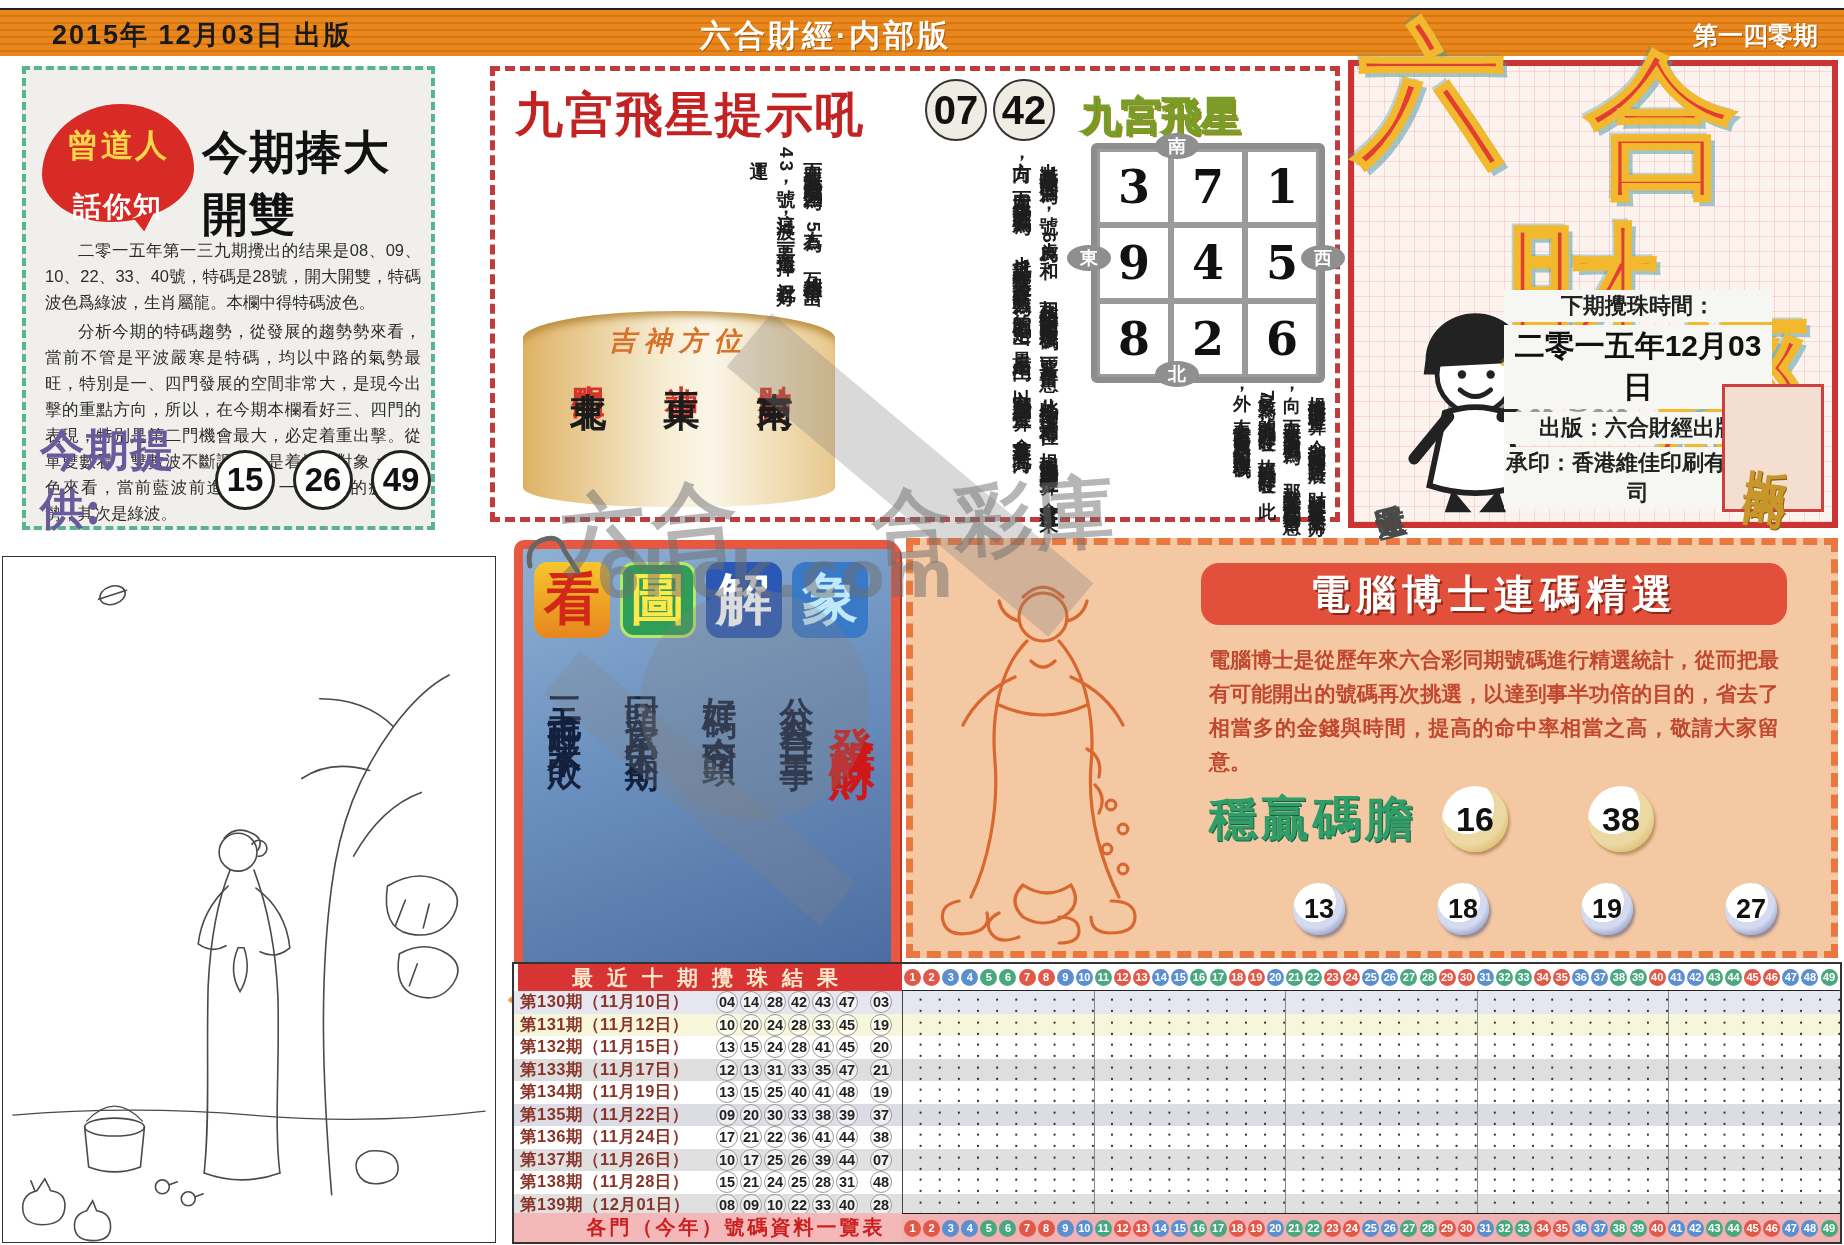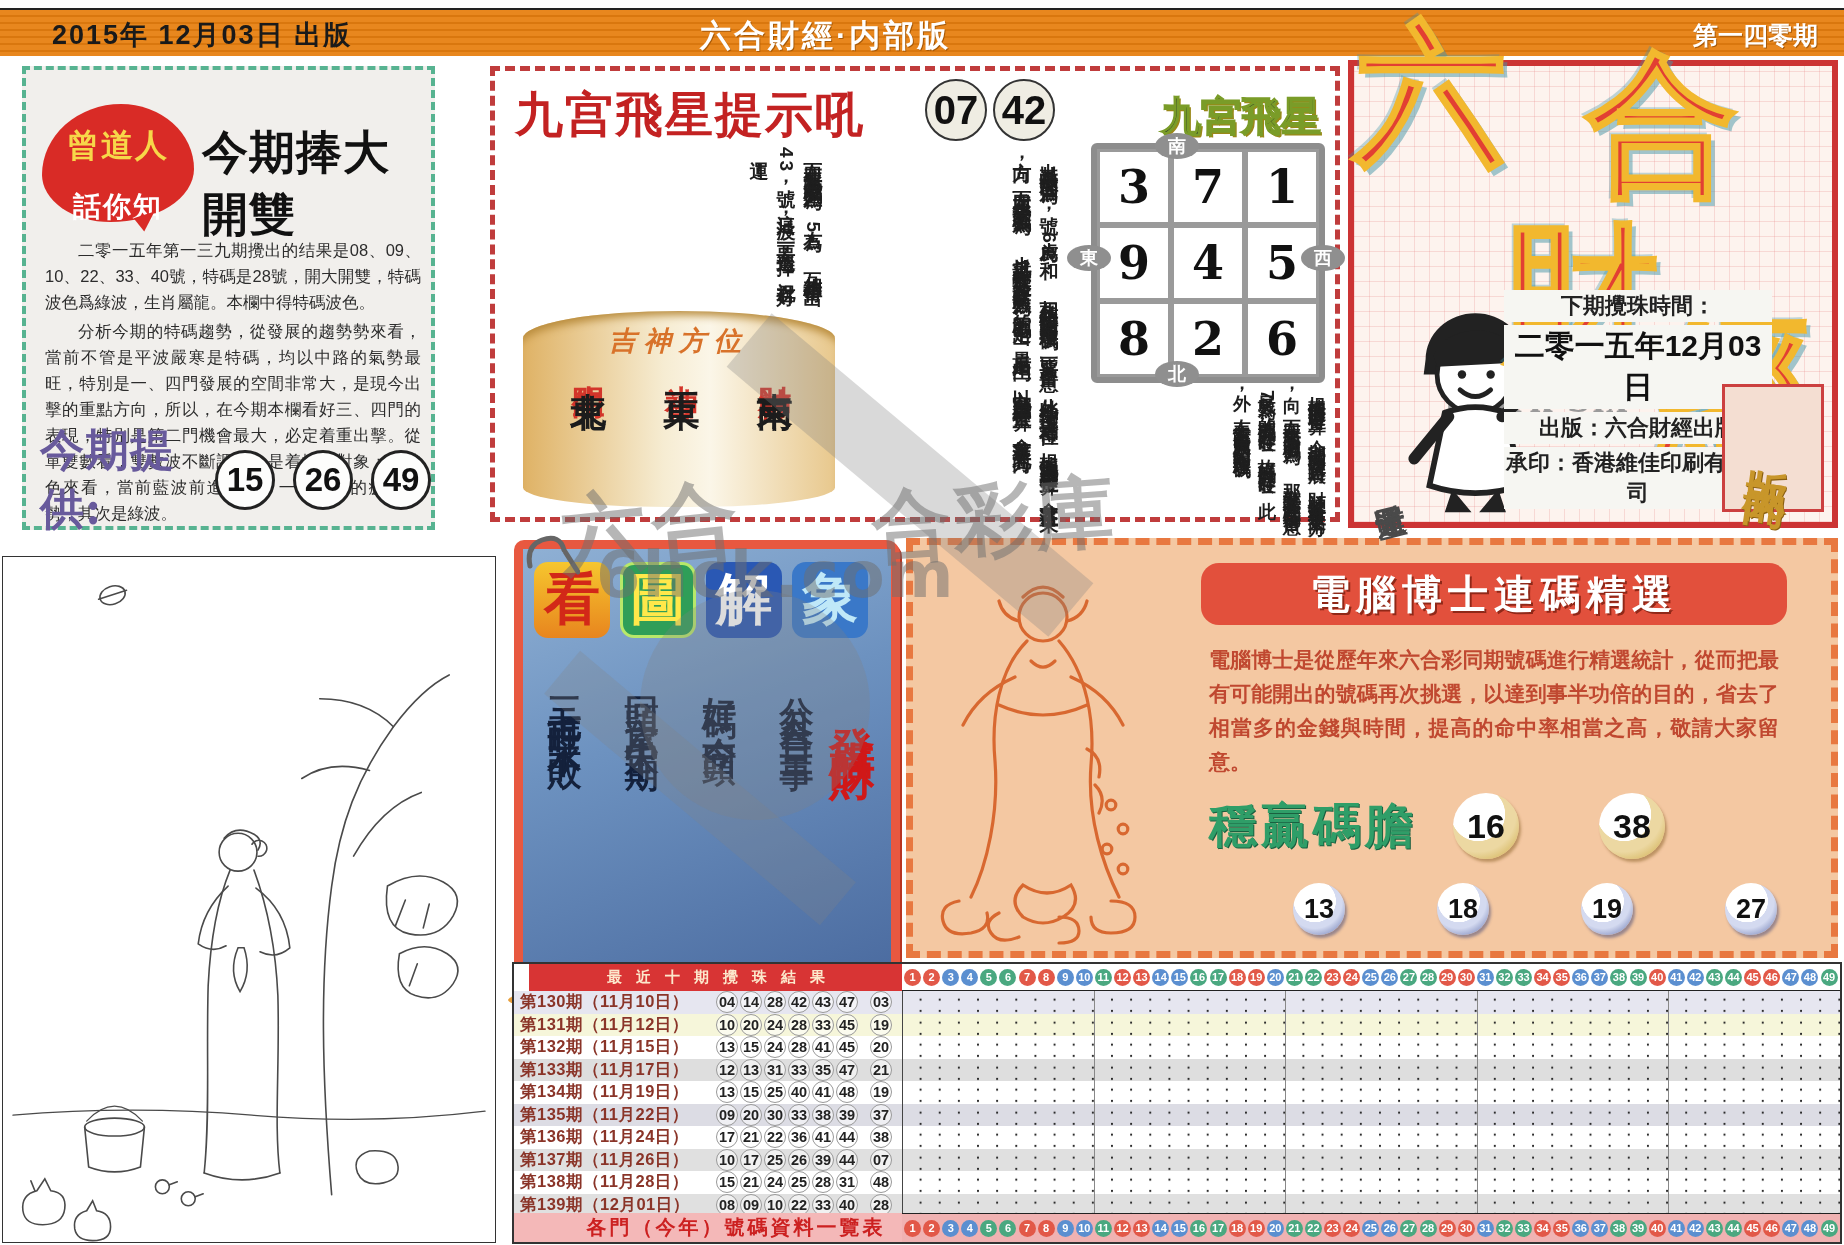--- a/index.html
+++ b/index.html
@@ -42,22 +42,22 @@
   .vtail{position:absolute;left:16px;top:76px;height:152px;width:316px;}
   .cylinder{position:absolute;left:28px;top:240px;width:312px;height:196px;
     background:linear-gradient(90deg,#dfb265 0,#f6ecd2 45%,#fbf6e8 60%,#e8c88d 100%);
     border-radius:50% 50% 46% 46%/14% 14% 10% 10%;box-shadow:inset 0 10px 8px -6px #b98c3d;}
   .cyltitle{position:absolute;left:0;right:0;top:12px;text-align:center;font-size:27px;font-weight:bold;
     color:#d8722a;letter-spacing:8px;font-family:"DejaVu Serif",serif;font-style:italic;}
   .cylcols{position:absolute;left:18px;right:14px;top:48px;bottom:8px;display:flex;flex-direction:row;justify-content:space-around;}
   .cylcol{writing-mode:vertical-rl;text-align:left;}
   .cyltop{font-size:33px;font-weight:bold;color:#d3352a;letter-spacing:2px;}
   .cylbot{font-size:36px;font-weight:bold;color:#1c1c1c;letter-spacing:2px;}
-  .nslogo{position:absolute;left:586px;top:18px;width:240px;text-align:right;font-size:40px;font-weight:bold;
-    color:#0f172a;-webkit-text-stroke:1.5px #7a9c28;text-shadow:2px 2px 0 #9a8818;font-family:"DejaVu Serif",serif;}
+  .nslogo{position:absolute;left:586px;top:18px;width:240px;text-align:left;font-size:40px;font-weight:bold;
+    color:#4d7c0f;-webkit-text-stroke:1.5px #7a9c28;text-shadow:2px 2px 0 #9a8818;font-family:"DejaVu Serif",serif;}
   .mgrid{position:absolute;left:596px;top:72px;width:222px;height:228px;display:grid;
     grid-template-columns:repeat(3,1fr);grid-template-rows:repeat(3,1fr);
     border:6px solid #8d8d8d;border-radius:6px;background:#fff;}
   .mcell{border:3px solid #9a9a9a;display:flex;align-items:center;justify-content:center;
     font-size:46px;font-weight:bold;color:#111;font-family:"DejaVu Serif",serif;}
   .dirpill{position:absolute;background:#8f8f8f;color:#fff;font-size:18px;font-weight:bold;
     border-radius:50%;width:44px;height:26px;display:flex;align-items:center;justify-content:center;}
   .vsquare{position:absolute;left:576px;top:310px;height:126px;width:258px;}
   
   .masthead{position:absolute;left:1348px;top:60px;width:490px;height:468px;box-sizing:border-box;
@@ -106,36 +106,36 @@
     color:#d01818;letter-spacing:14px;z-index:2;font-family:"DejaVu Serif",serif;}
   
   .docbox{position:absolute;left:906px;top:538px;width:932px;height:420px;box-sizing:border-box;
     background:#f4c8a2;border:7px dashed #e87840;padding-left:48px;}
   .deity{position:absolute;left:6px;top:20px;width:250px;height:380px;}
   .doctitle{position:absolute;left:288px;top:18px;width:586px;height:62px;background:#e2503c;border-radius:18px;
     display:flex;align-items:center;justify-content:center;font-size:40px;font-weight:bold;color:#fff;
     letter-spacing:6px;text-shadow:2px 2px 0 #902818;}
   .docbody{position:absolute;left:296px;top:98px;width:570px;font-size:21px;line-height:34px;font-weight:bold;
     color:#c04830;text-align:justify;}
-  .pickrow{position:absolute;left:296px;top:248px;display:flex;align-items:center;gap:36px;}
+  .pickrow{position:absolute;left:296px;top:241px;display:flex;align-items:center;gap:25px;}
   .picklabel{font-size:48px;font-weight:bold;color:#2f9e68;letter-spacing:4px;text-shadow:1px 1px 0 #1a6040;}
   .gball{width:66px;height:66px;border-radius:50%;
     background:radial-gradient(circle at 38% 32%,#ffffff 0 44%,#ecd8a2 45% 62%,#c8a43a 100%);
     display:flex;align-items:center;justify-content:center;font-size:34px;font-weight:bold;color:#111;
     box-shadow:2px 3px 3px rgba(120,80,20,.45);}
   .bluerow{position:absolute;left:380px;top:338px;display:flex;gap:92px;}
   .bball{width:52px;height:52px;border-radius:50%;
     background:radial-gradient(circle at 42% 35%,#ffffff 0 46%,#d4daf0 47% 60%,#5464a4 100%);
     display:flex;align-items:center;justify-content:center;font-size:27px;font-weight:bold;color:#111;
     box-shadow:2px 3px 3px rgba(40,50,110,.45);}
   
   .rtable{position:absolute;left:512px;top:962px;width:1330px;height:282px;border:2px solid #333;
     box-sizing:border-box;background:#fff;}
-  .thead{position:absolute;left:15px;top:0;width:388px;height:27px;background:#d83434;
-    display:flex;align-items:center;justify-content:center;font-size:15px;font-weight:bold;color:#fce8cc;
+  .thead{position:absolute;left:4px;top:0;width:388px;height:27px;background:#d83434;
+    display:flex;align-items:center;justify-content:center;font-size:21px;font-weight:bold;color:#fce8cc;
     letter-spacing:14px;}
   .numstrip{position:absolute;left:388px;width:938px;height:27px;display:flex;align-items:center;
     justify-content:space-between;padding:0 2px;box-sizing:border-box;background:#fff;border-bottom:1px solid #222;}
   .numstrip.top{top:0;}
   .numstrip.bottom{bottom:0;height:29px;background:#f0b2b2;border-top:1px solid #222;border-bottom:none;}
   .nc{width:17px;height:17px;border-radius:50%;color:#fff;font-size:11px;font-weight:bold;
     display:flex;align-items:center;justify-content:center;flex:0 0 auto;}
   .nc.r{background:#e25848;} .nc.b{background:#5b8fd0;} .nc.g{background:#4aa880;}
   .tbody{position:absolute;left:0;top:27px;width:1326px;height:225px;}
   .trow{display:flex;height:22.5px;align-items:center;}

